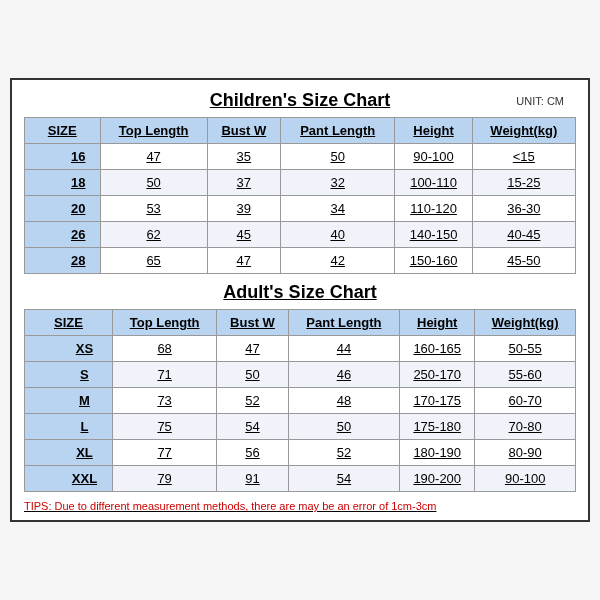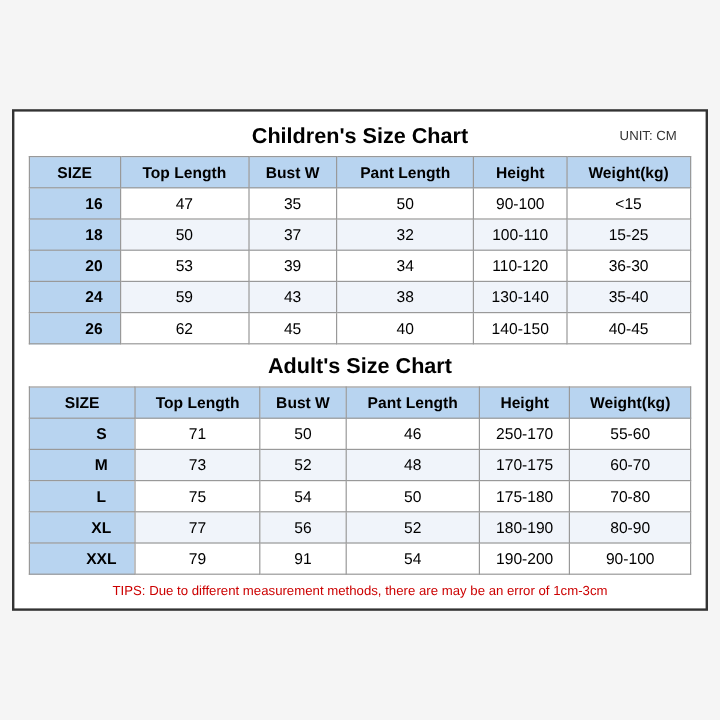--- a/index.html
+++ b/index.html
@@ -10,20 +10,21 @@
       display: flex;
       align-items: center;
       justify-content: center;
       font-family: Arial, sans-serif;
     }
     .chart-container {
       background: #fff;
       border: 2px solid #333;
       width: 580px;
       padding: 10px 12px 8px;
+      text-decoration: underline;
     }
     .section-title-row {
       display: flex;
       align-items: center;
       justify-content: center;
       position: relative;
       margin-bottom: 6px;
     }
     .section-title {
       font-size: 18px;
@@ -67,21 +68,21 @@
       background-color: #b8d4f0 !important;
       padding-left: 36px;
     }
     .section-divider {
       margin: 8px 0 6px;
     }
     .tips {
       margin-top: 8px;
       font-size: 11px;
       color: #cc0000;
-      text-align: center;
+      text-align: left;
     }
   </style>
 </head>
 <body>
 
 <div class="chart-container">
 
   <div class="section-title-row">
     <span class="section-title">Children's Size Chart</span>
     <span class="unit-label">UNIT: CM</span>
@@ -117,54 +118,62 @@
         </tr>
         <tr>
           <td>20</td>
           <td>53</td>
           <td>39</td>
           <td>34</td>
           <td>110-120</td>
           <td>36-30</td>
         </tr>
         <tr>
-          <td>24</td>
-          <td>59</td>
-          <td>43</td>
-          <td>38</td>
-          <td>130-140</td>
-          <td>35-40</td>
-        </tr>
-        <tr>
           <td>26</td>
           <td>62</td>
           <td>45</td>
           <td>40</td>
           <td>140-150</td>
           <td>40-45</td>
+        </tr>
+        <tr>
+          <td>28</td>
+          <td>65</td>
+          <td>47</td>
+          <td>42</td>
+          <td>150-160</td>
+          <td>45-50</td>
         </tr>
       </tbody>
   </table>
 
   <div class="section-divider section-title-row">
     <span class="section-title">Adult's Size Chart</span>
   </div>
 
   <table>
     <thead>
       <tr>
         <th>SIZE</th>
         <th>Top Length</th>
         <th>Bust W</th>
         <th>Pant Length</th>
         <th>Height</th>
         <th>Weight(kg)</th>
       </tr>
     </thead>
     <tbody id="adults-tbody">
+    <tr>
+          <td>XS</td>
+          <td>68</td>
+          <td>47</td>
+          <td>44</td>
+          <td>160-165</td>
+          <td>50-55</td>
+        </tr>
         <tr>
           <td>S</td>
           <td>71</td>
           <td>50</td>
           <td>46</td>
           <td>250-170</td>
           <td>55-60</td>
         </tr>
         <tr>
           <td>M</td>

